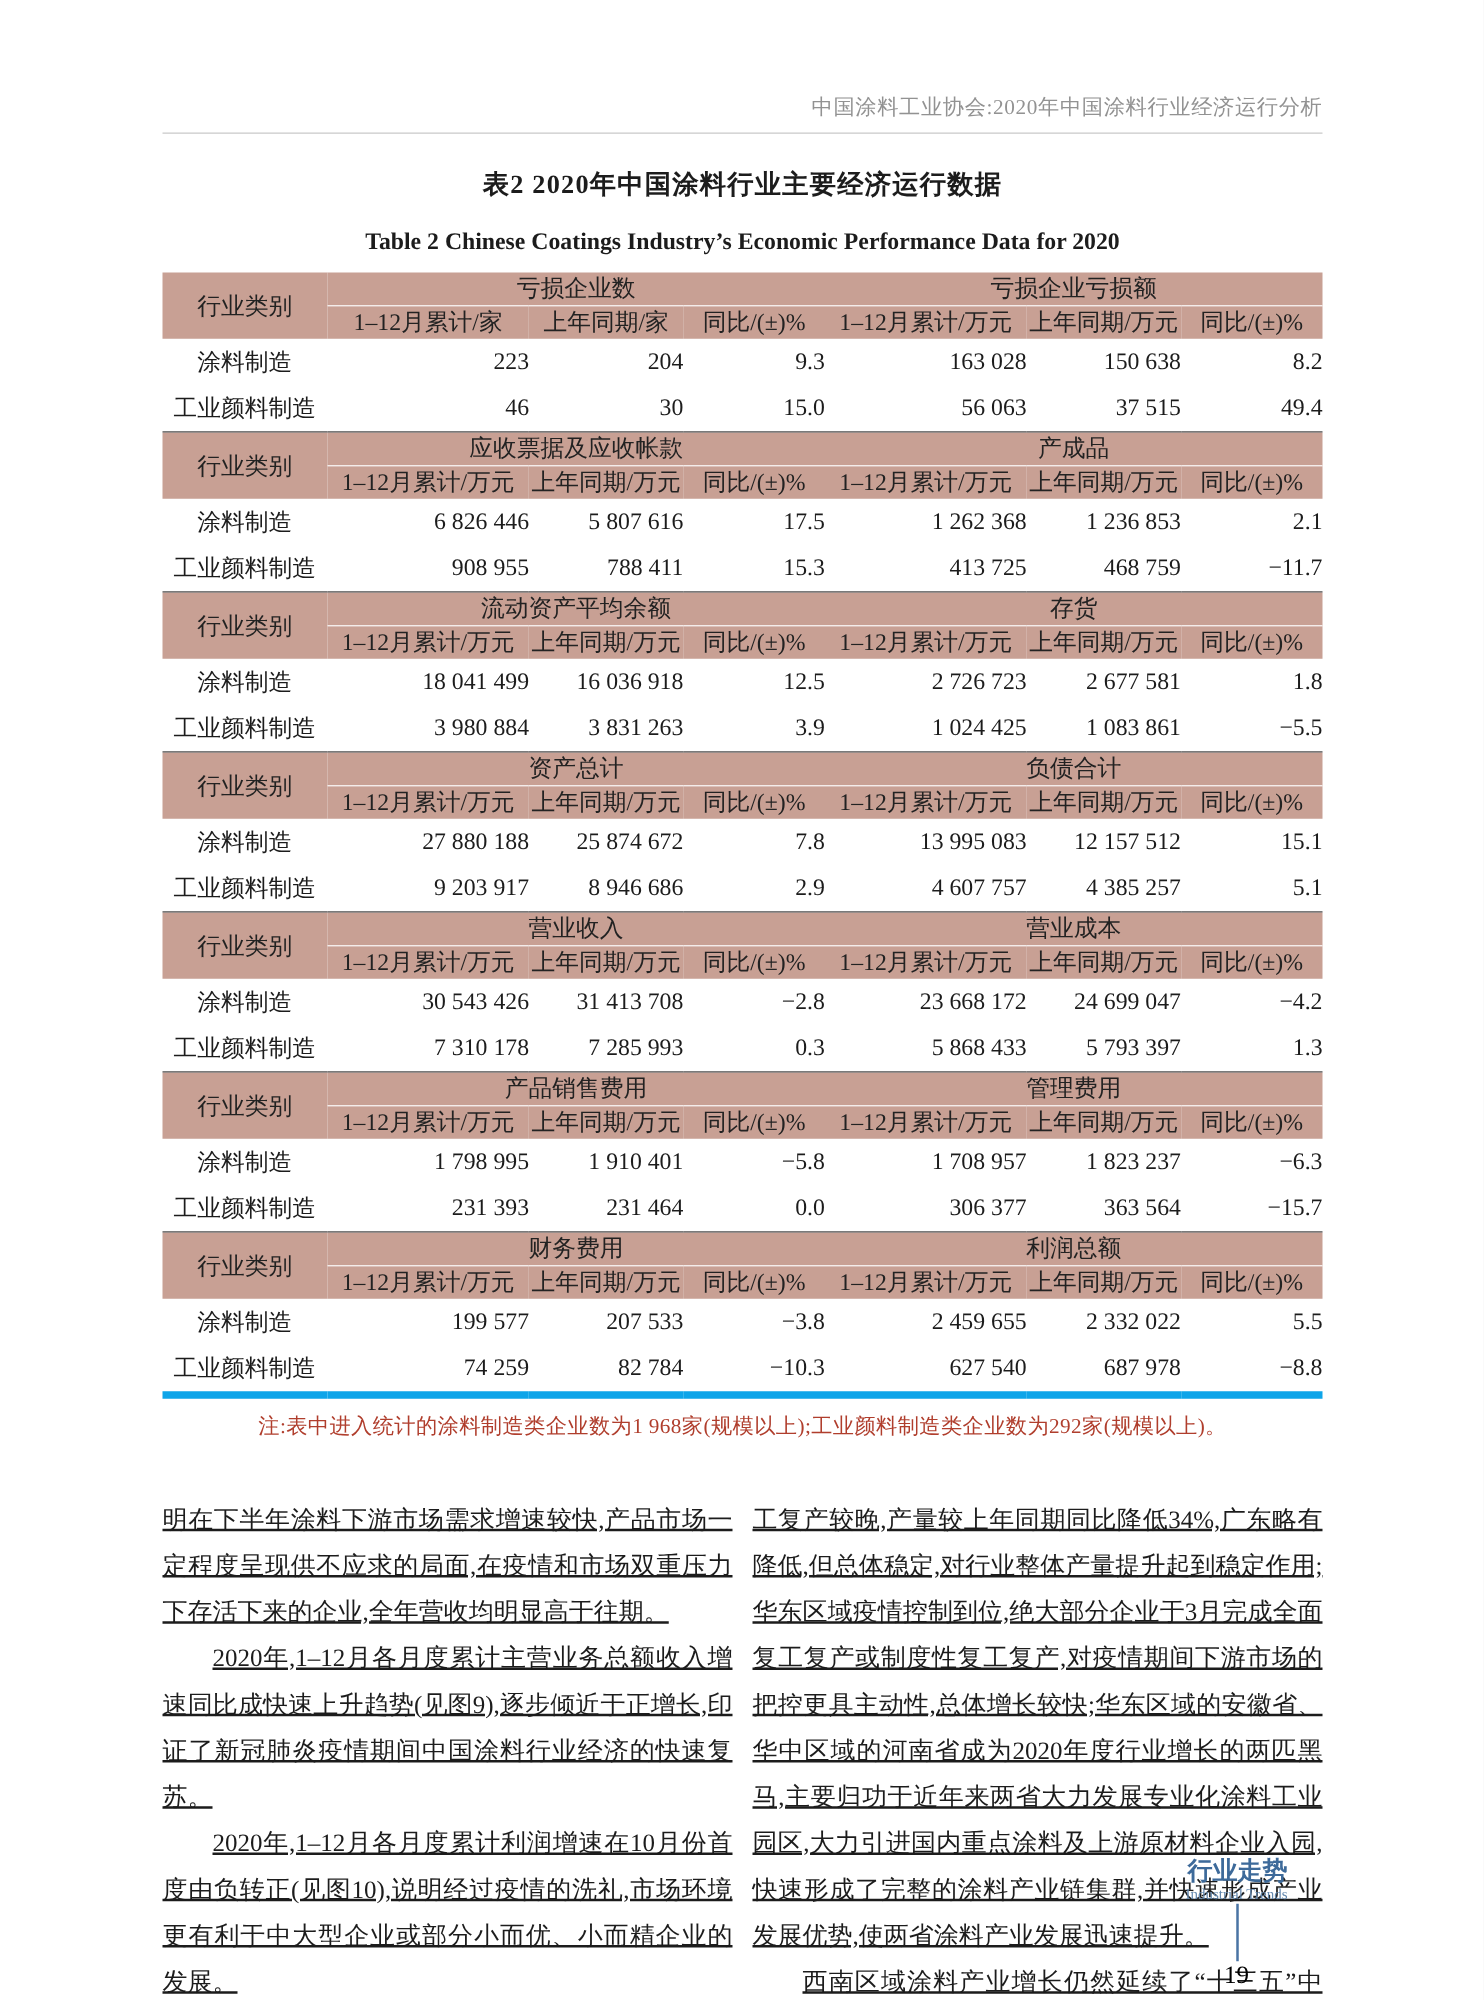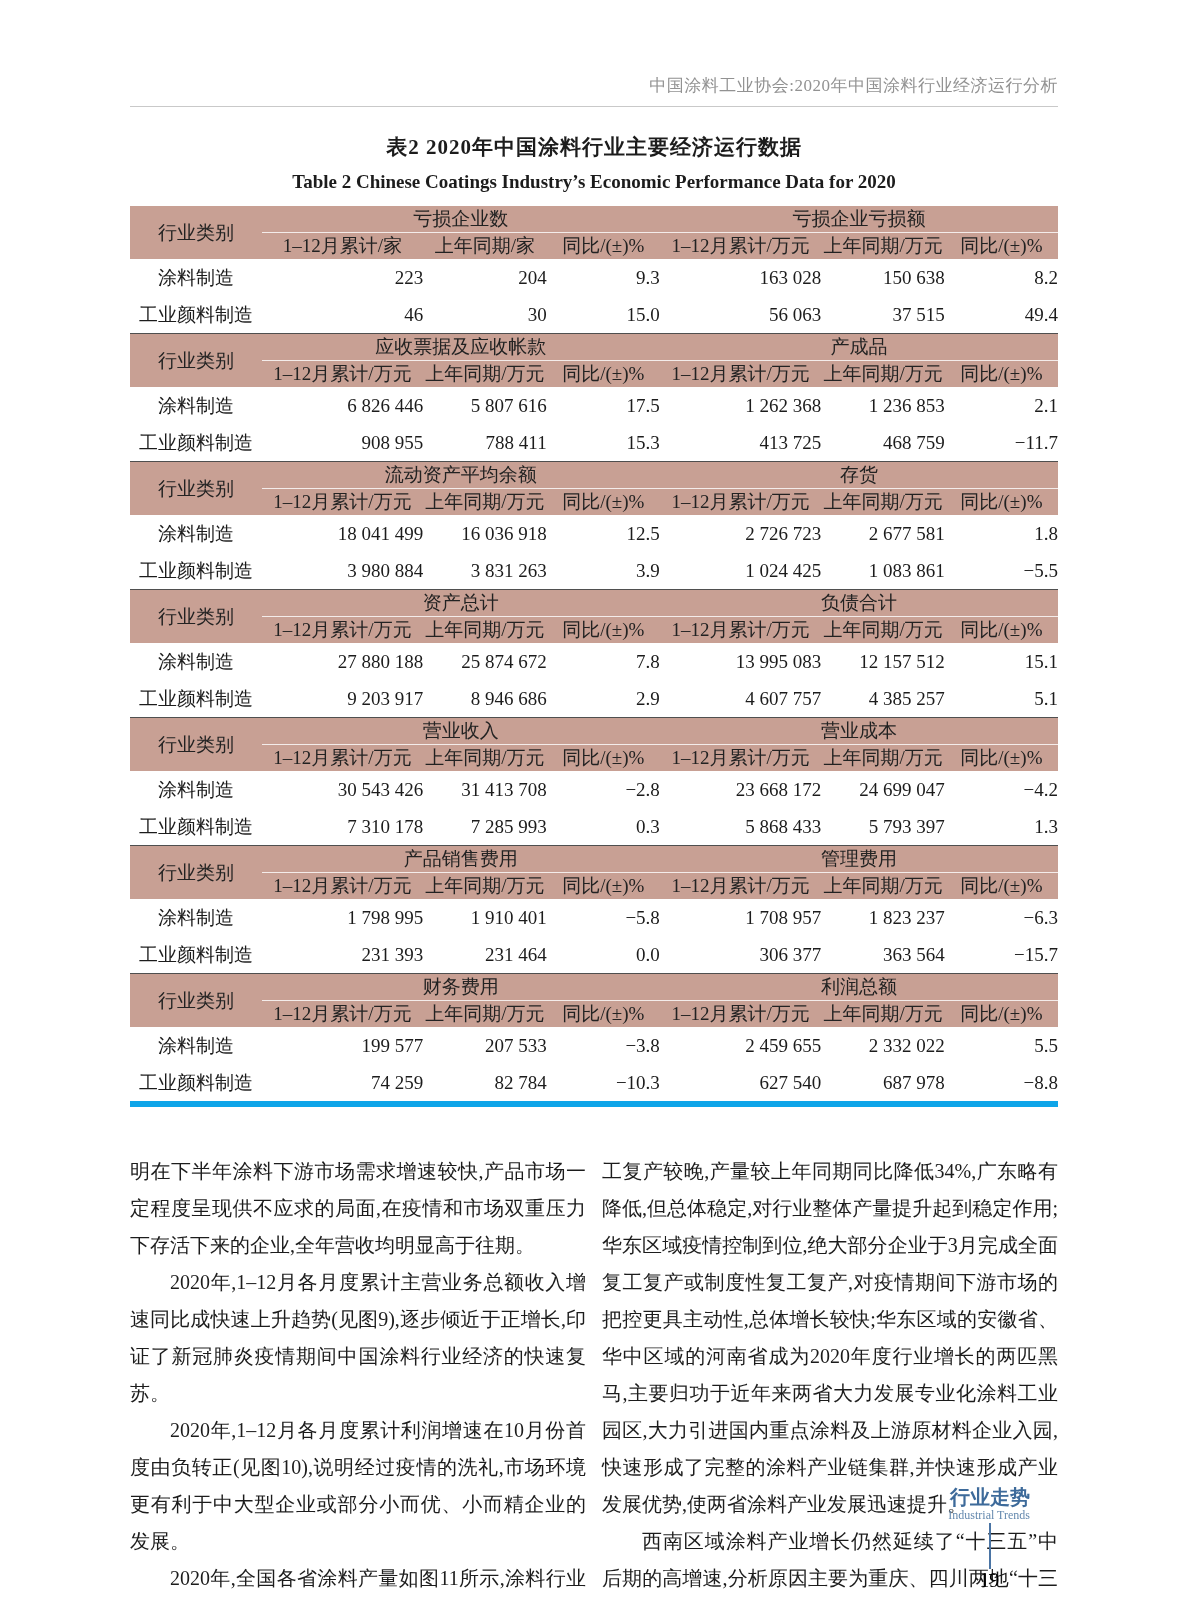--- a/index.html
+++ b/index.html
@@ -6,42 +6,42 @@
   .page{position:relative;width:1187px;height:1600px;background:#ffffff;margin:0 auto;overflow:hidden;
         font-family:"Liberation Serif","DejaVu Serif",serif;color:#1c1c1c;padding-left:15px;}
   .content{position:absolute;left:130px;width:928px;top:0;}
 
   
   .running-head{padding-top:74px;padding-bottom:9px;text-align:right;font-size:17px;color:#929292;
                 border-bottom:1px solid #c9c9c9;letter-spacing:.5px;}
 
   
   .tbl-title-zh{margin-top:26px;text-align:center;font-size:21px;font-weight:bold;letter-spacing:1px;}
-  .tbl-title-en{margin-top:10px;text-align:center;font-size:19px;font-weight:bold;}
+  .tbl-title-en{margin-top:22px;text-align:center;font-size:19px;font-weight:bold;}
 
   
   table.econ{width:100%;border-collapse:collapse;margin-top:13px;border-bottom:6px solid #0ea5e9;}
   table.econ th,table.econ td{font-weight:normal;padding:0;}
   tr.band th{background:#c8a094;font-size:19px;color:#222;}
   th.cat{width:14.2%;font-size:19px;}
   th.gtitle{padding:7px 0 5px 0;border-bottom:1px solid rgba(255,255,255,.8);}
   th.sub{padding:5px 0 7px 0;font-size:18px;}
   tbody:not(.first) tr:first-child > th{border-top:1px solid #4f4f4f;}
   tr.data td{height:37px;font-size:19px;}
   td.label{text-align:center;padding-left:10px;}
   td.c0{text-align:right;padding-right:40px;}
   td.c1{text-align:right;padding-right:28px;}
   td.c2{text-align:right;padding-right:46px;}
 
   .tbl-note{margin-top:10px;text-align:center;font-size:17px;color:#b03e2d;letter-spacing:.3px;}
 
   
   .body-cols{display:flex;gap:16px;margin-top:46px;text-align:justify;}
   .body-col{flex:1;min-width:0;}
-  .body-col p{margin:0;font-size:20px;line-height:37px;text-align:justify;text-justify:inter-ideograph;}
+  .body-col p{margin:0;font-size:20px;line-height:37px;text-align:justify;text-justify:inter-ideograph;text-decoration:underline;}
   .body-col p.indent{text-indent:2em;}
 
   
   .footer{position:absolute;top:1486px;right:172px;display:flex;align-items:center;flex-direction:column;}
   .footer-labels{text-align:right;line-height:1.15;}
   .footer-zh{font-size:20px;font-weight:bold;color:#3d6a9a;font-family:"Liberation Sans","DejaVu Sans",sans-serif;}
   .footer-en{font-size:12px;color:#6388ae;}
   .footer-bar{width:2px;height:46px;background:#4a74a4;margin:0 10px 0 12px;}
   .footer-num{font-size:20px;color:#000000;}
 </style>
@@ -292,20 +292,21 @@
             <td class="c0">74 259</td>
             <td class="c1">82 784</td>
             <td class="c2">−10.3</td>
             <td class="c0">627 540</td>
             <td class="c1">687 978</td>
             <td class="c2">−8.8</td>
           </tr>
         </tbody>
       </table>
 
+    <div class="tbl-note">注:表中进入统计的涂料制造类企业数为1 968家(规模以上);工业颜料制造类企业数为292家(规模以上)。</div>
 
     <div class="body-cols">
       <div class="body-col">
           <p>明在下半年涂料下游市场需求增速较快,产品市场一定程度呈现供不应求的局面,在疫情和市场双重压力下存活下来的企业,全年营收均明显高于往期。</p>
           <p class="indent">2020年,1–12月各月度累计主营业务总额收入增速同比成快速上升趋势(见图9),逐步倾近于正增长,印证了新冠肺炎疫情期间中国涂料行业经济的快速复苏。</p>
           <p class="indent">2020年,1–12月各月度累计利润增速在10月份首度由负转正(见图10),说明经过疫情的洗礼,市场环境更有利于中大型企业或部分小而优、小而精企业的发展。</p>
           <p class="indent">2020年,全国各省涂料产量如图11所示,涂料行业重点生产地域仍为华东、华南区域,整体产量占全国总量的75.5%。华南区域中湖北受疫情影响较大,复</p>
         </div>
       <div class="body-col">
           <p>工复产较晚,产量较上年同期同比降低34%,广东略有降低,但总体稳定,对行业整体产量提升起到稳定作用;华东区域疫情控制到位,绝大部分企业于3月完成全面复工复产或制度性复工复产,对疫情期间下游市场的把控更具主动性,总体增长较快;华东区域的安徽省、华中区域的河南省成为2020年度行业增长的两匹黑马,主要归功于近年来两省大力发展专业化涂料工业园区,大力引进国内重点涂料及上游原材料企业入园,快速形成了完整的涂料产业链集群,并快速形成产业发展优势,使两省涂料产业发展迅速提升。</p>

